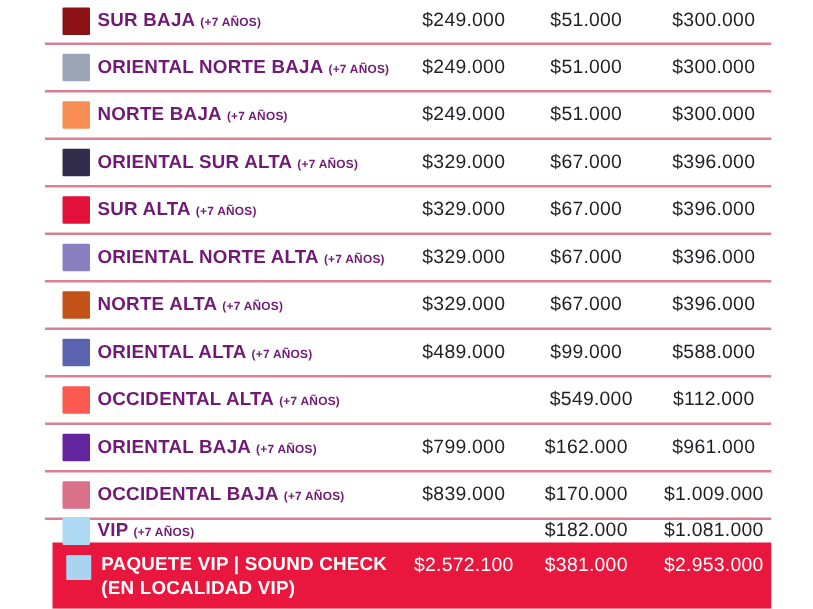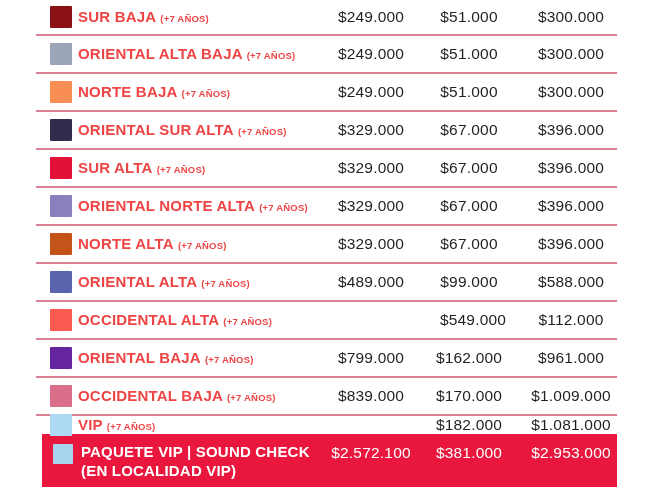--- a/index.html
+++ b/index.html
@@ -12,21 +12,21 @@
   .row{
     display:flex;align-items:center;height:38px;box-sizing:border-box;
     border-bottom:2px solid #db8093;
   }
   .row.first{height:36px;}
   .row.last{height:18px;border-bottom:none;}
   .swatch{
     width:22px;height:22px;margin-left:14px;margin-right:6px;
     flex:0 0 auto;border-radius:1px;background:#ccc;
   }
-  .zone{flex:1 1 auto;min-width:0;white-space:nowrap;color:#ef4444;}
+  .zone{flex:1 1 auto;min-width:0;white-space:nowrap;color:#701a75;}
   .zname{font-size:15px;font-weight:700;letter-spacing:.2px;}
   .age{font-size:9.5px;font-weight:700;font-style:normal;margin-left:4px;letter-spacing:.2px;}
   .price{
     font-size:15.5px;font-weight:400;color:#1e2024;letter-spacing:.2px;
     text-align:center;white-space:nowrap;flex:0 0 auto;
   }
   .c1{width:104px;}
   .c2{width:92px;}
   .c3{width:92px;margin-left:10px;}
   
@@ -49,21 +49,21 @@
     <div class="row first">
       <span class="swatch" style="background-color: rgb(140, 17, 20);"></span>
       <span class="zone"><span class="zname">SUR BAJA</span><span class="age">(+7 AÑOS)</span></span>
       <span class="price c1">$249.000</span>
       <span class="price c2">$51.000</span>
       <span class="price c3">$300.000</span>
     </div>
 
     <div class="row">
       <span class="swatch" style="background-color: rgb(154, 165, 184);"></span>
-      <span class="zone"><span class="zname">ORIENTAL ALTA BAJA</span><span class="age">(+7 AÑOS)</span></span>
+      <span class="zone"><span class="zname">ORIENTAL NORTE BAJA</span><span class="age">(+7 AÑOS)</span></span>
       <span class="price c1">$249.000</span>
       <span class="price c2">$51.000</span>
       <span class="price c3">$300.000</span>
     </div>
 
     <div class="row">
       <span class="swatch" style="background-color: rgb(249, 142, 85);"></span>
       <span class="zone"><span class="zname">NORTE BAJA</span><span class="age">(+7 AÑOS)</span></span>
       <span class="price c1">$249.000</span>
       <span class="price c2">$51.000</span>

